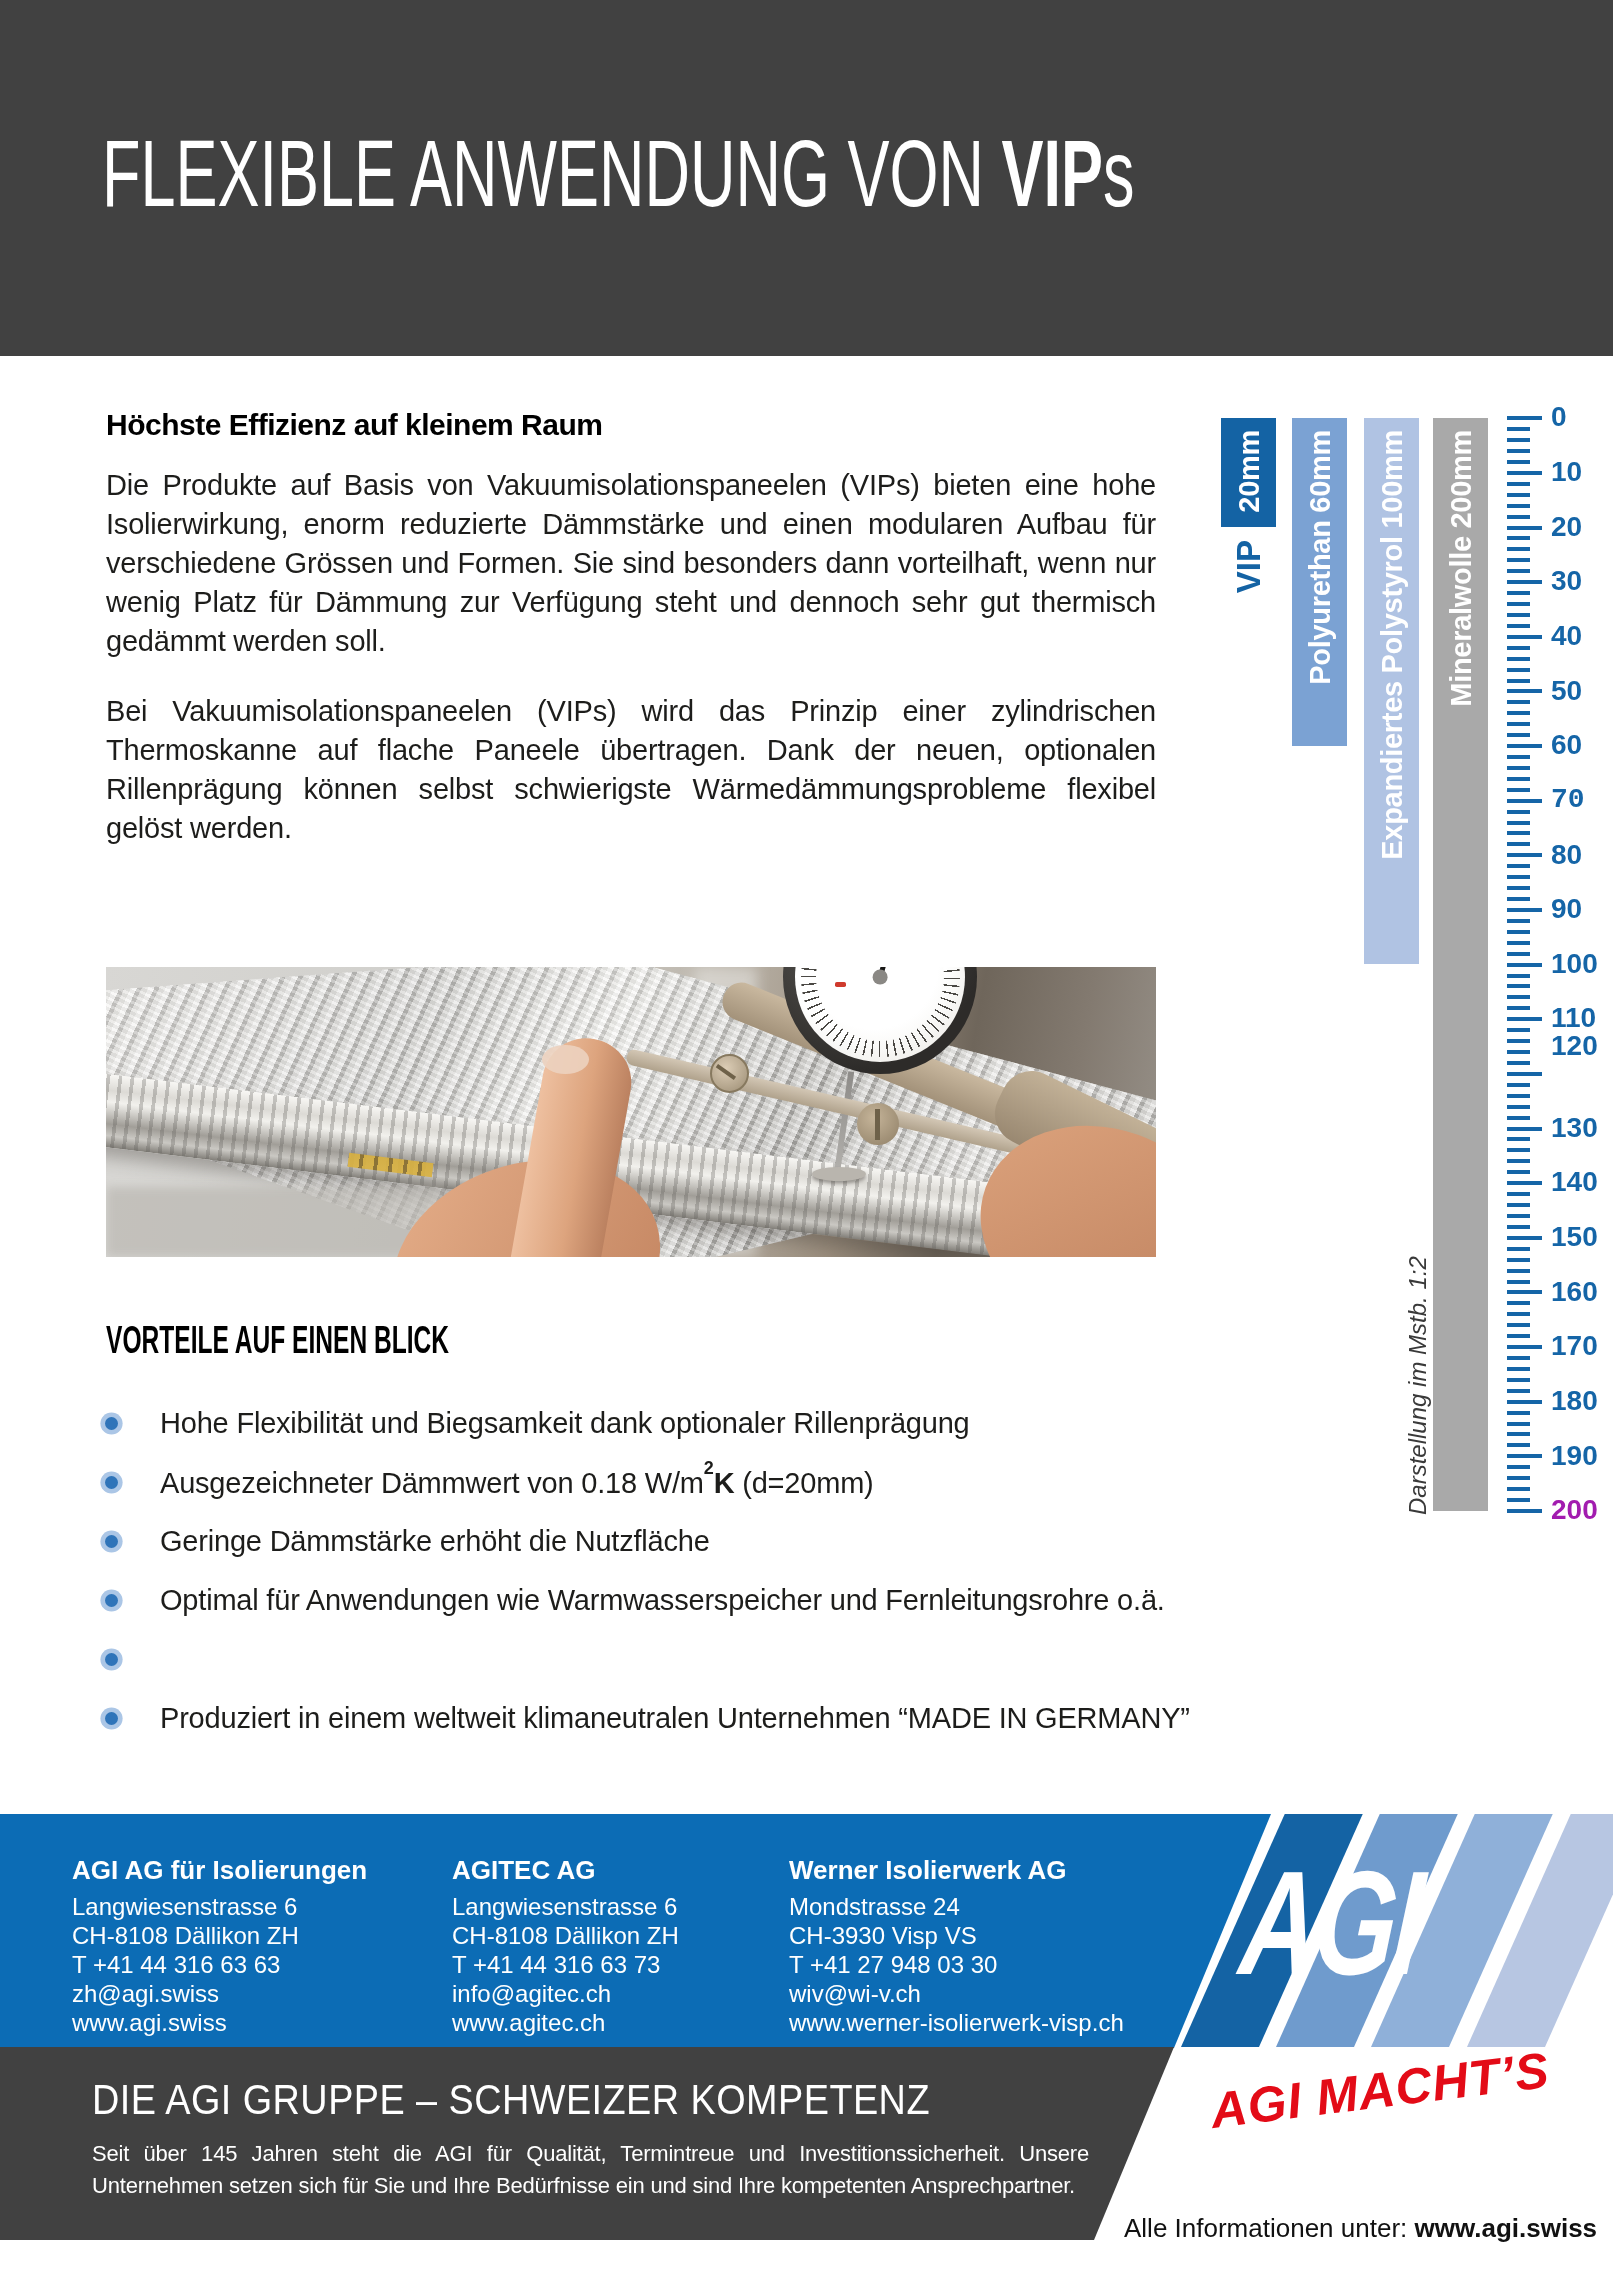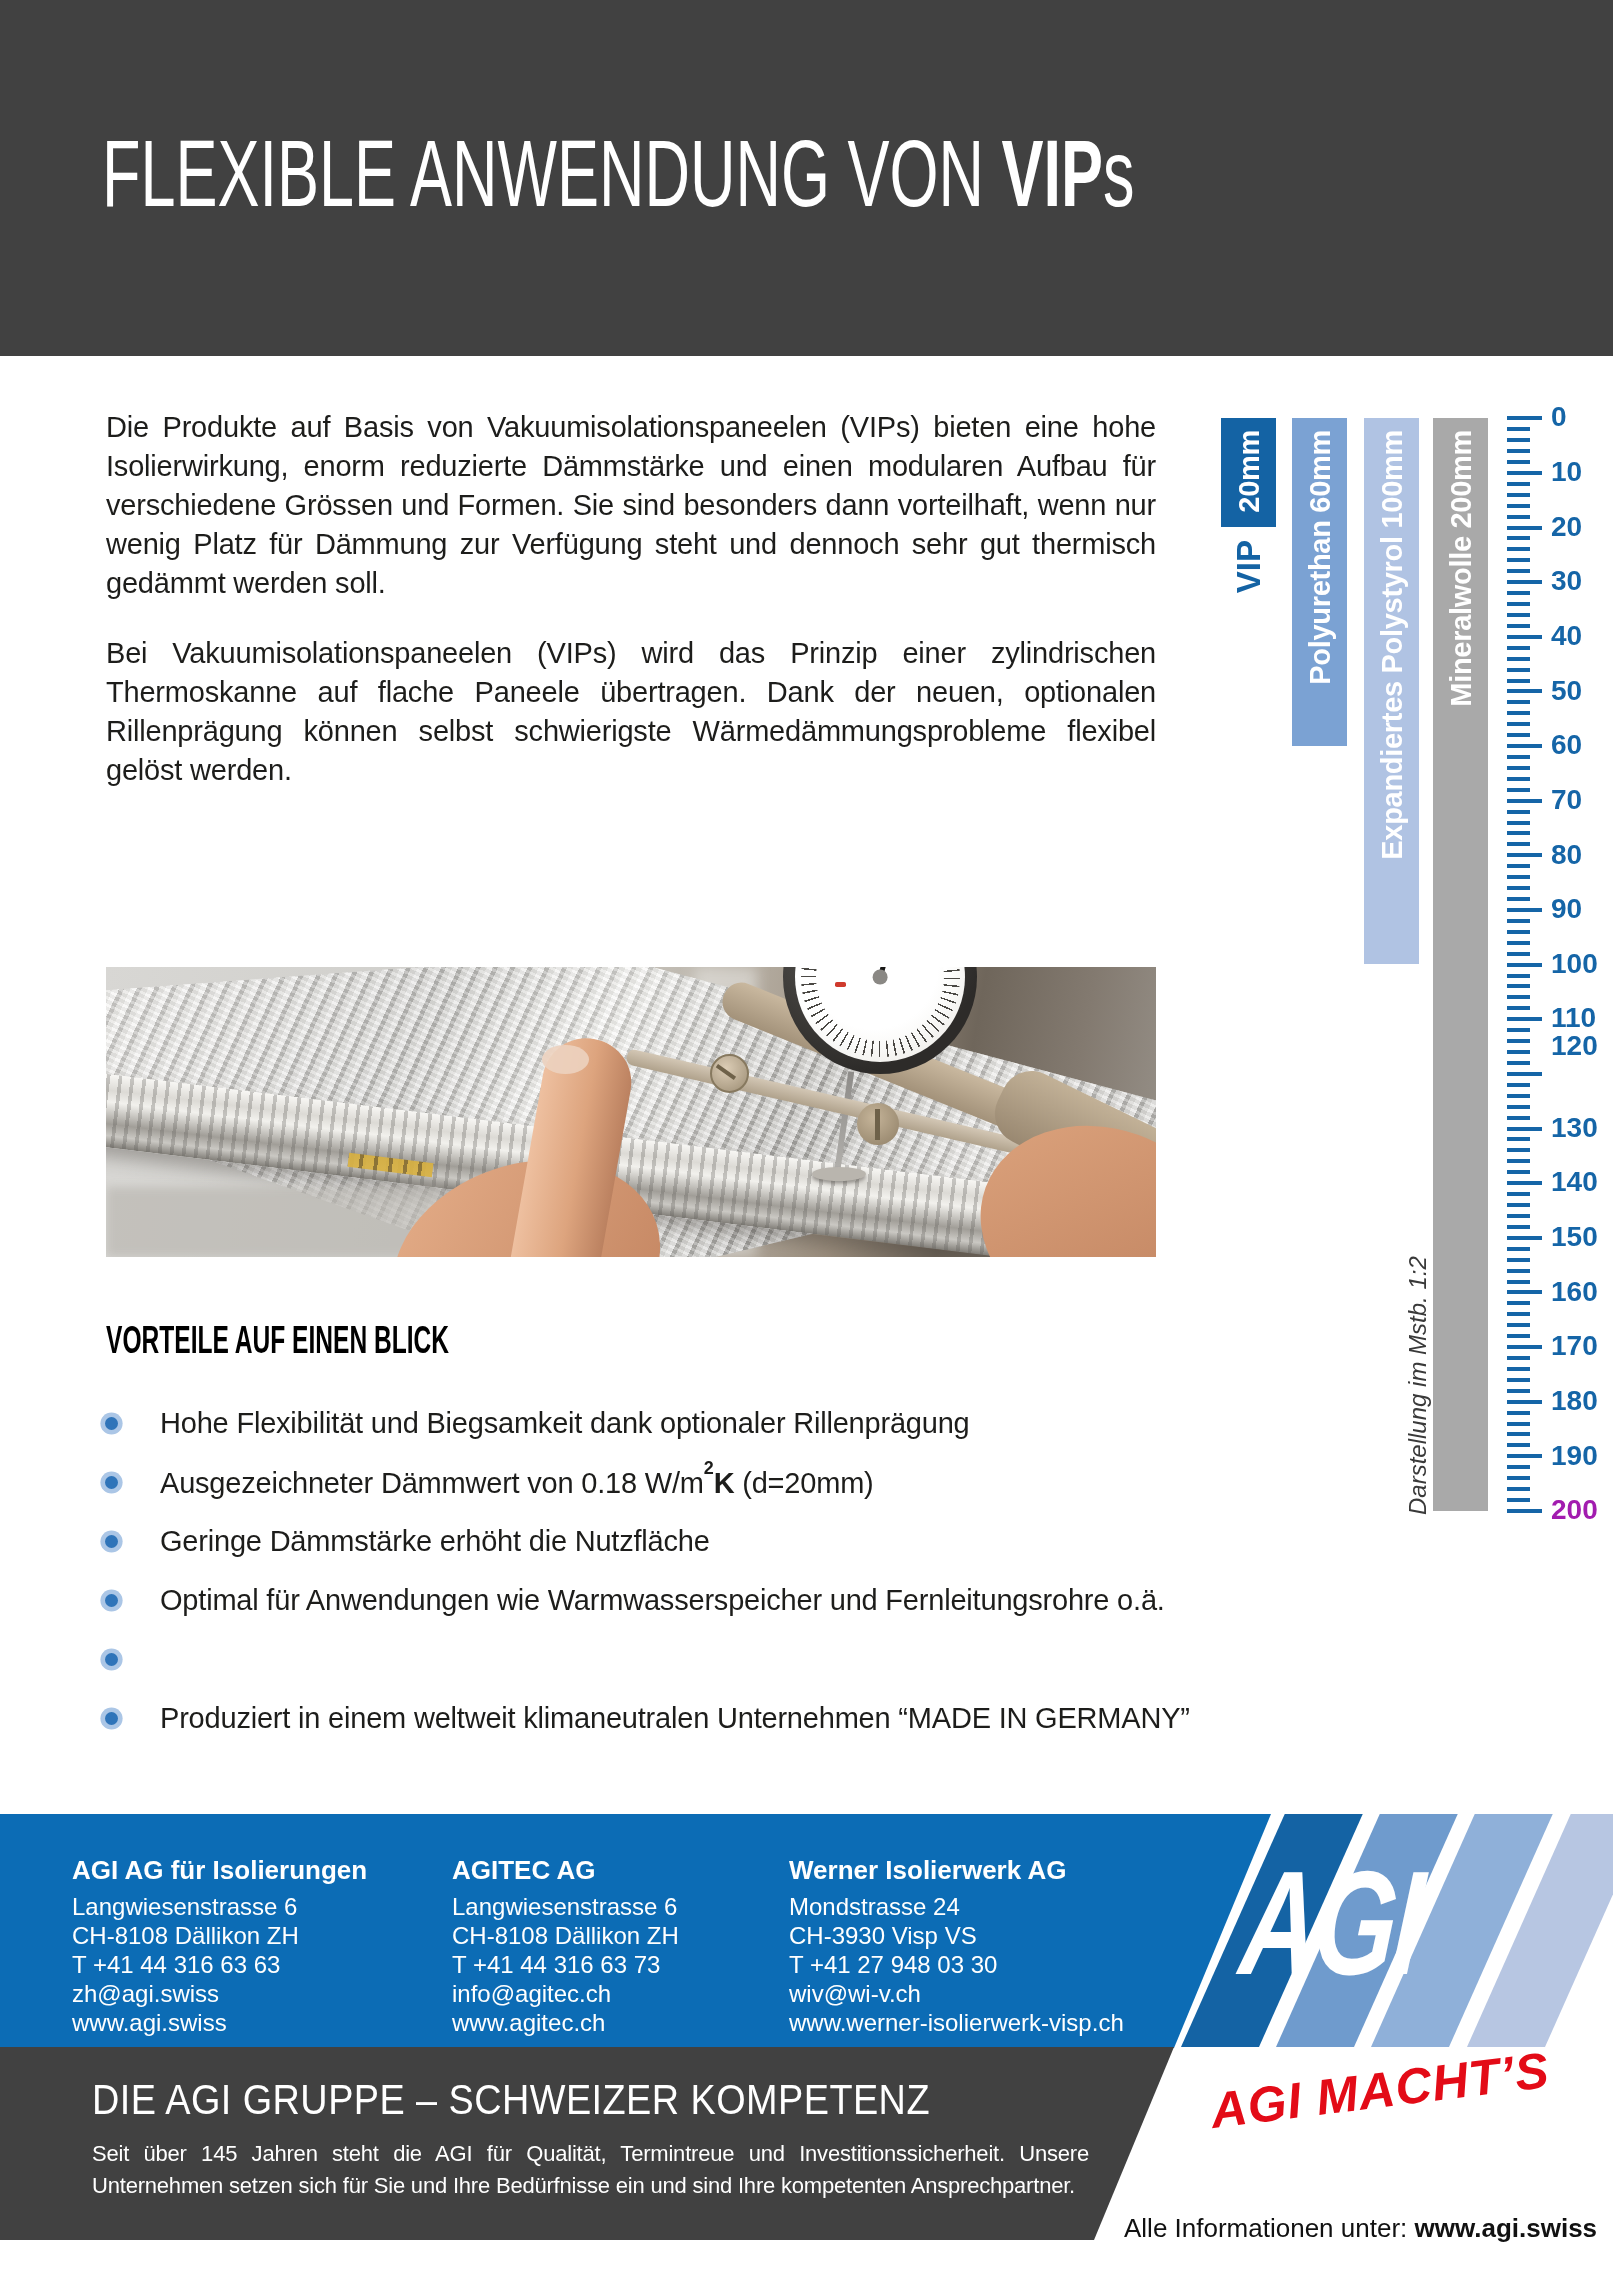--- a/index.html
+++ b/index.html
@@ -126,20 +126,21 @@
 </head>
 <body>
 
 <div class="abs" id="header">
   <div class="abs" id="page-title">
     <span>FLEXIBLE ANWENDUNG VON </span><span class="t-bold">VIP</span><span>s</span>
   </div>
 </div>
 
 <div class="abs" id="intro">
+  <h2>Höchste Effizienz auf kleinem Raum</h2>
   <p>Die Produkte auf Basis von Vakuumisolationspaneelen (VIPs) bieten eine hohe Isolierwirkung, enorm reduzierte Dämmstärke und einen modularen Aufbau für verschiedene Grössen und Formen. Sie sind besonders dann vorteilhaft, wenn nur wenig Platz für Dämmung zur Verfügung steht und dennoch sehr gut thermisch gedämmt werden soll.</p>
   <p>Bei Vakuumisolationspaneelen (VIPs) wird das Prinzip einer zylindrischen Thermoskanne auf flache Paneele übertragen. Dank der neuen, optionalen Rillenprägung können selbst schwierigste Wärmedämmungsprobleme flexibel gelöst werden.</p>
 </div>
 
 <div class="abs" id="photo">
   <div class="ph-bg"></div>
   <div class="ph-window"></div>
   <div class="ph-foil"></div>
   <div class="ph-edge"></div>
   <div class="ph-tape"></div>
@@ -248,21 +249,21 @@
     <div class="tick" style="left: 1507px; top: 711px; background: rgb(21, 101, 167);"></div>
     <div class="tick" style="left: 1507px; top: 722px; background: rgb(21, 101, 167);"></div>
     <div class="tick" style="left: 1507px; top: 733px; background: rgb(21, 101, 167);"></div>
     <div class="tick tick-major" style="left: 1507px; top: 744px; background: rgb(21, 101, 167);"></div>
     <div class="tick-label" style="left: 1551px; top: 729px; color: rgb(21, 101, 167);">60</div>
     <div class="tick" style="left: 1507px; top: 755px; background: rgb(21, 101, 167);"></div>
     <div class="tick" style="left: 1507px; top: 766px; background: rgb(21, 101, 167);"></div>
     <div class="tick" style="left: 1507px; top: 777px; background: rgb(21, 101, 167);"></div>
     <div class="tick" style="left: 1507px; top: 788px; background: rgb(21, 101, 167);"></div>
     <div class="tick tick-major" style="left: 1507px; top: 799px; background: rgb(21, 101, 167);"></div>
-    <div class="tick-label" style="left: 1551px; top: 784px; color: rgb(21, 101, 167);">70</div>
+    <div class="tick-label" style="left: 1551px; top: 784px; color: rgb(21, 101, 167); font-family: Liberation Mono, monospace;">70</div>
     <div class="tick" style="left: 1507px; top: 810px; background: rgb(21, 101, 167);"></div>
     <div class="tick" style="left: 1507px; top: 821px; background: rgb(21, 101, 167);"></div>
     <div class="tick" style="left: 1507px; top: 831px; background: rgb(21, 101, 167);"></div>
     <div class="tick" style="left: 1507px; top: 842px; background: rgb(21, 101, 167);"></div>
     <div class="tick tick-major" style="left: 1507px; top: 853px; background: rgb(21, 101, 167);"></div>
     <div class="tick-label" style="left: 1551px; top: 839px; color: rgb(21, 101, 167);">80</div>
     <div class="tick" style="left: 1507px; top: 864px; background: rgb(21, 101, 167);"></div>
     <div class="tick" style="left: 1507px; top: 875px; background: rgb(21, 101, 167);"></div>
     <div class="tick" style="left: 1507px; top: 886px; background: rgb(21, 101, 167);"></div>
     <div class="tick" style="left: 1507px; top: 897px; background: rgb(21, 101, 167);"></div>

